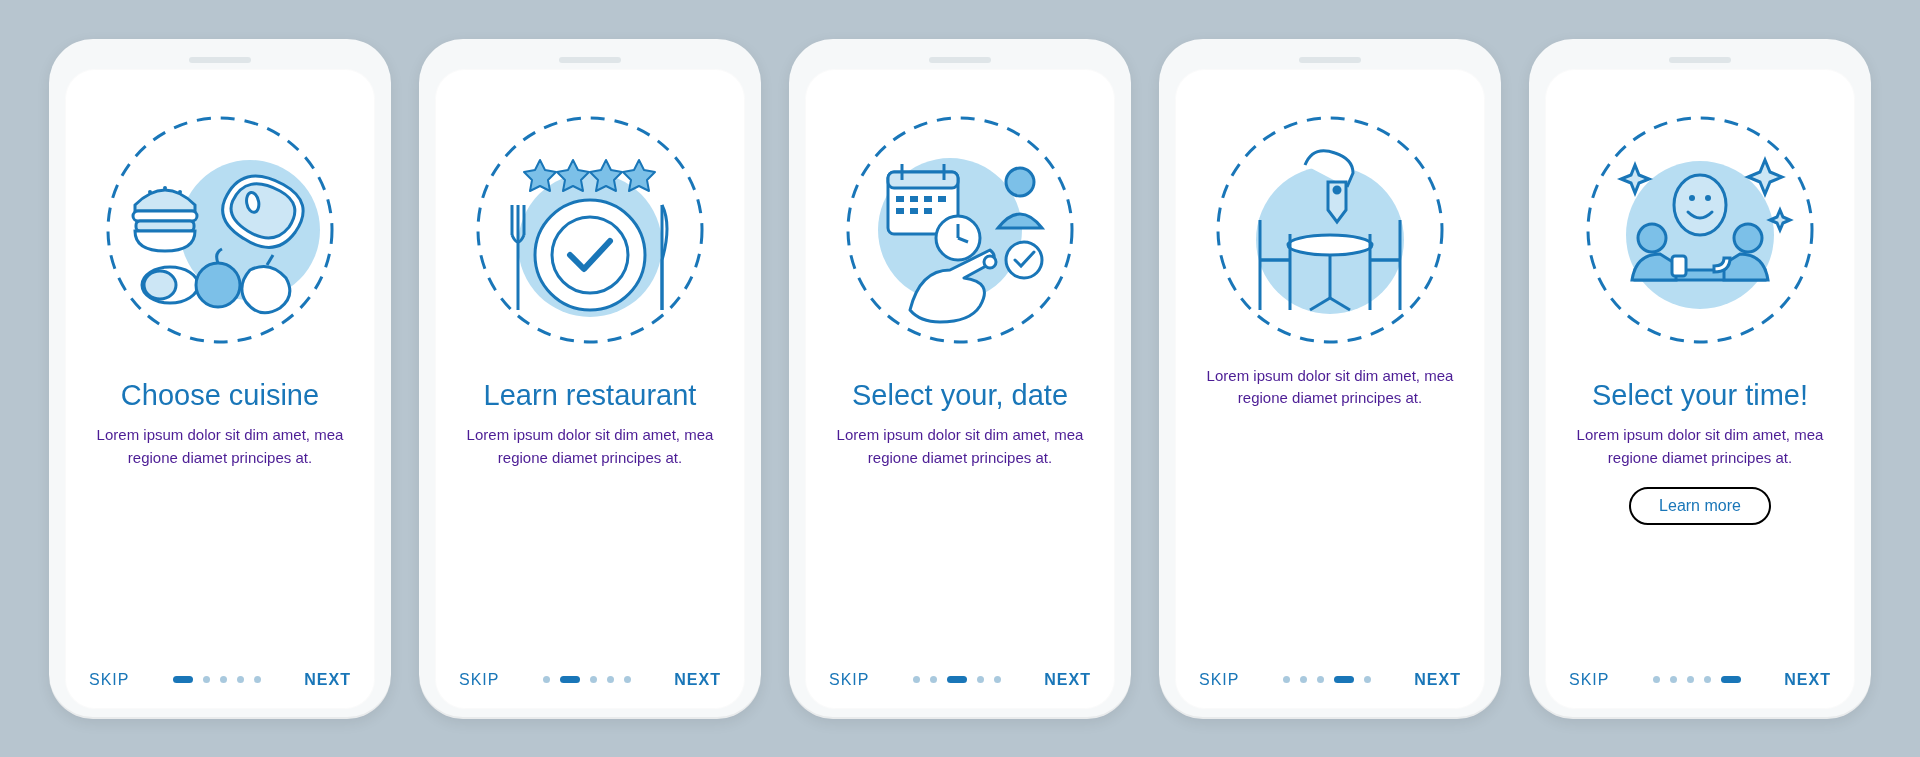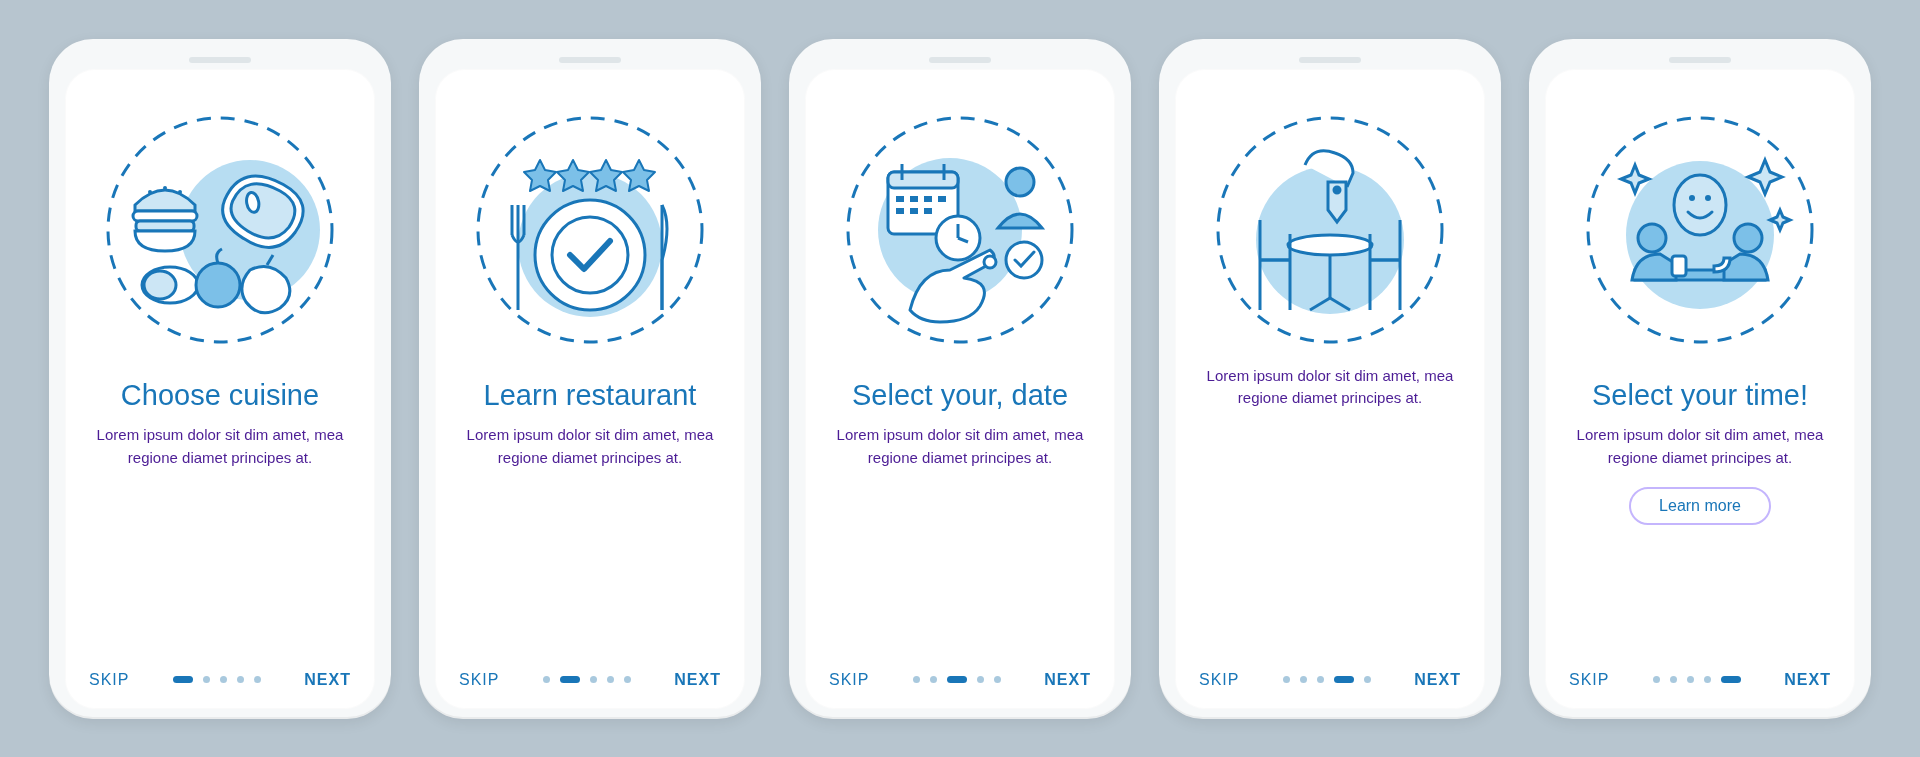--- a/index.html
+++ b/index.html
@@ -62,21 +62,21 @@
   .body {
     color: #4c1d95;
     font-size: 15px;
     text-align: center;
     line-height: 1.5;
     margin-top: 10px;
     max-width: 250px;
   }
   .learn-more {
     margin-top: 18px;
-    border: 2px solid #c4b5fd;
+    border: 2px solid #000000;
     color: #1976b8;
     font-size: 16px;
     padding: 8px 28px;
     border-radius: 22px;
     background: transparent;
     cursor: pointer;
   }
   .footer {
     margin-top: auto;
     width: 100%;

